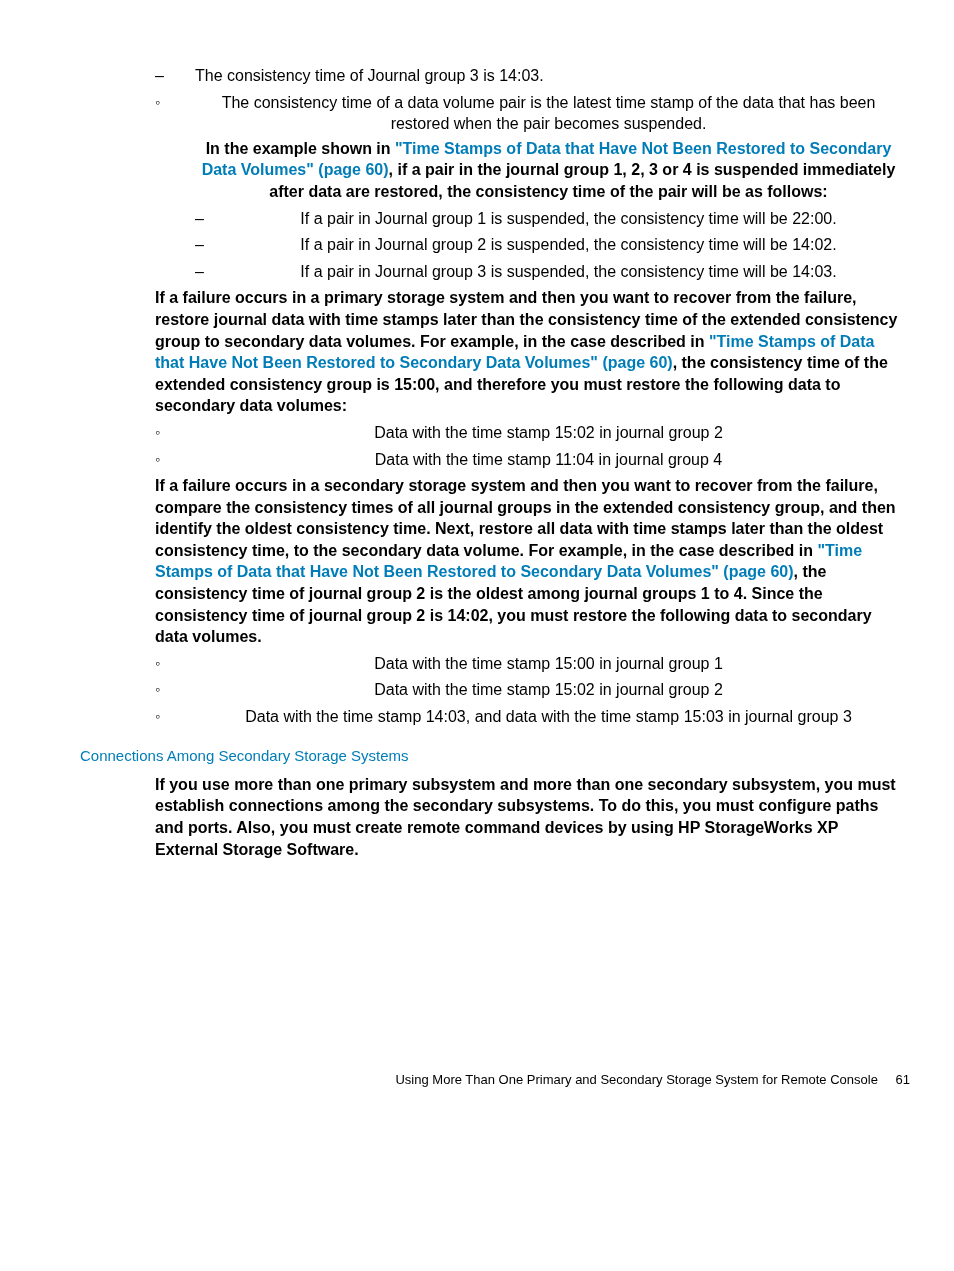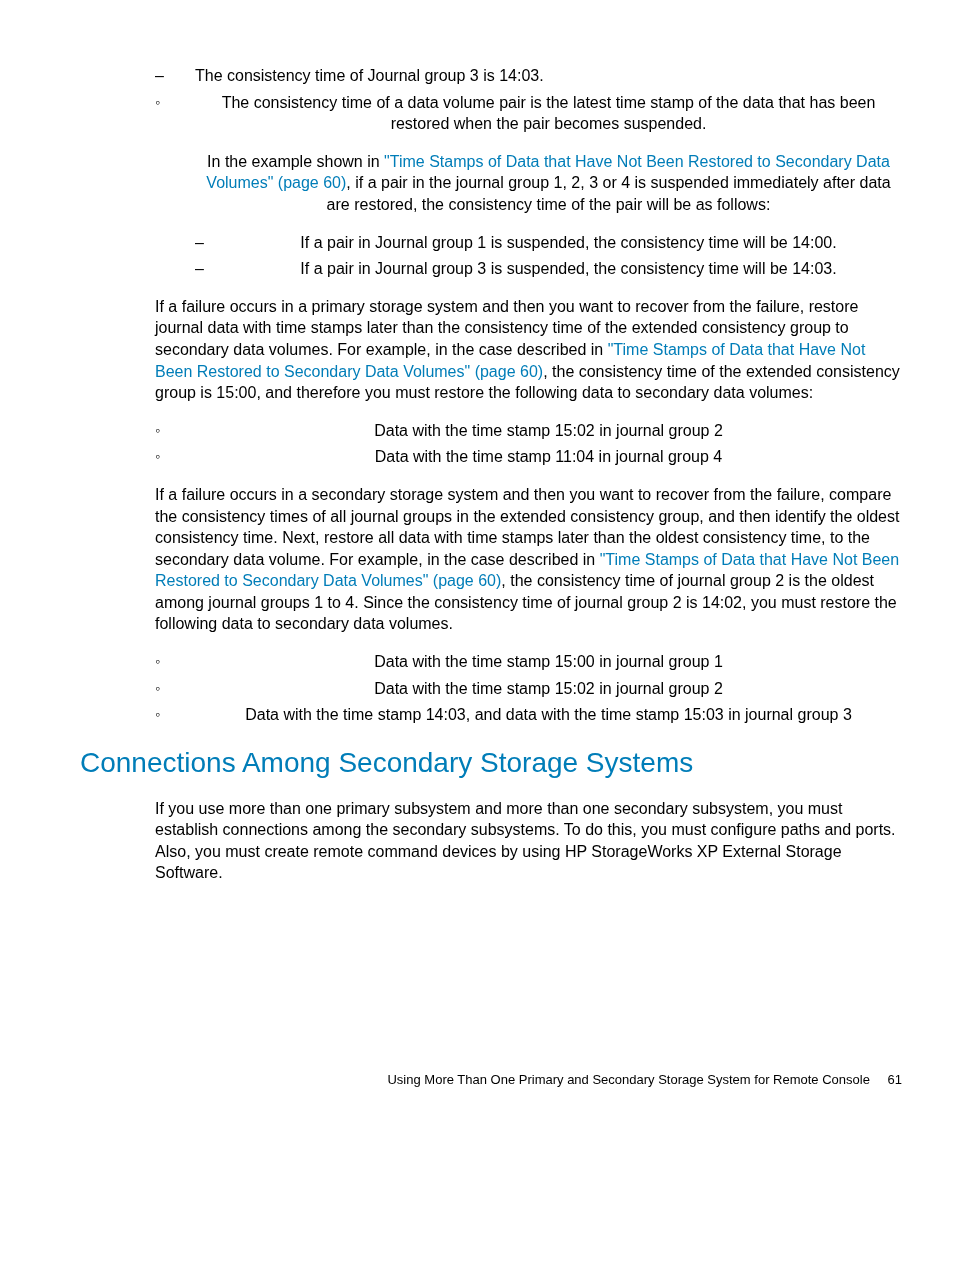--- a/index.html
+++ b/index.html
@@ -44,35 +44,35 @@
     margin: 5px 0;
     text-align: center;
   }
   ul.circle > li::before {
     content: "◦";
     position: absolute;
     left: 0;
     font-size: 14px;
     top: 1px;
   }
-  p { margin: 16px 0; }
+  p { margin: 3px 0; font-weight: bold; }
   a.link {
     color: #007db8;
     text-decoration: none;
   }
   h2.section {
     color: #007db8;
     font-weight: 400;
-    font-size: 28px;
+    font-size: 15px;
     margin: 18px 0 8px -75px;
   }
   .footer {
     position: absolute;
     bottom: 46px;
-    right: 52px;
+    right: 44px;
     font-size: 13px;
   }
   .footer .pg { margin-left: 14px; }
 </style>
 </head>
 <body>
 
 <div class="page">
   <div class="content">
 
@@ -80,21 +80,22 @@
       <li><span>The consistency time of Journal group 3 is 14:03.</span></li>
     </ul>
 
     <ul class="circle sub1">
       <li>
         <span>The consistency time of a data volume pair is the latest time stamp of the data that has been restored when the pair becomes suspended.</span>
         <p>
           <span>In the example shown in </span><a class="link">"Time Stamps of Data that Have Not Been Restored to Secondary Data Volumes" (page 60)</a><span>, if a pair in the journal group 1, 2, 3 or 4 is suspended immediately after data are restored, the consistency time of the pair will be as follows:</span>
         </p>
         <ul class="dash">
-          <li><span>If a pair in Journal group 1 is suspended, the consistency time will be 14:00.</span></li>
+          <li><span>If a pair in Journal group 1 is suspended, the consistency time will be 22:00.</span></li>
+          <li><span>If a pair in Journal group 2 is suspended, the consistency time will be 14:02.</span></li>
           <li><span>If a pair in Journal group 3 is suspended, the consistency time will be 14:03.</span></li>
         </ul>
       </li>
     </ul>
 
     <p>
       <span>If a failure occurs in a primary storage system and then you want to recover from the failure, restore journal data with time stamps later than the consistency time of the extended consistency group to secondary data volumes. For example, in the case described in </span><a class="link">"Time Stamps of Data that Have Not Been Restored to Secondary Data Volumes" (page 60)</a><span>, the consistency time of the extended consistency group is 15:00, and therefore you must restore the following data to secondary data volumes:</span>
     </p>
 
     <ul class="circle sub1">

